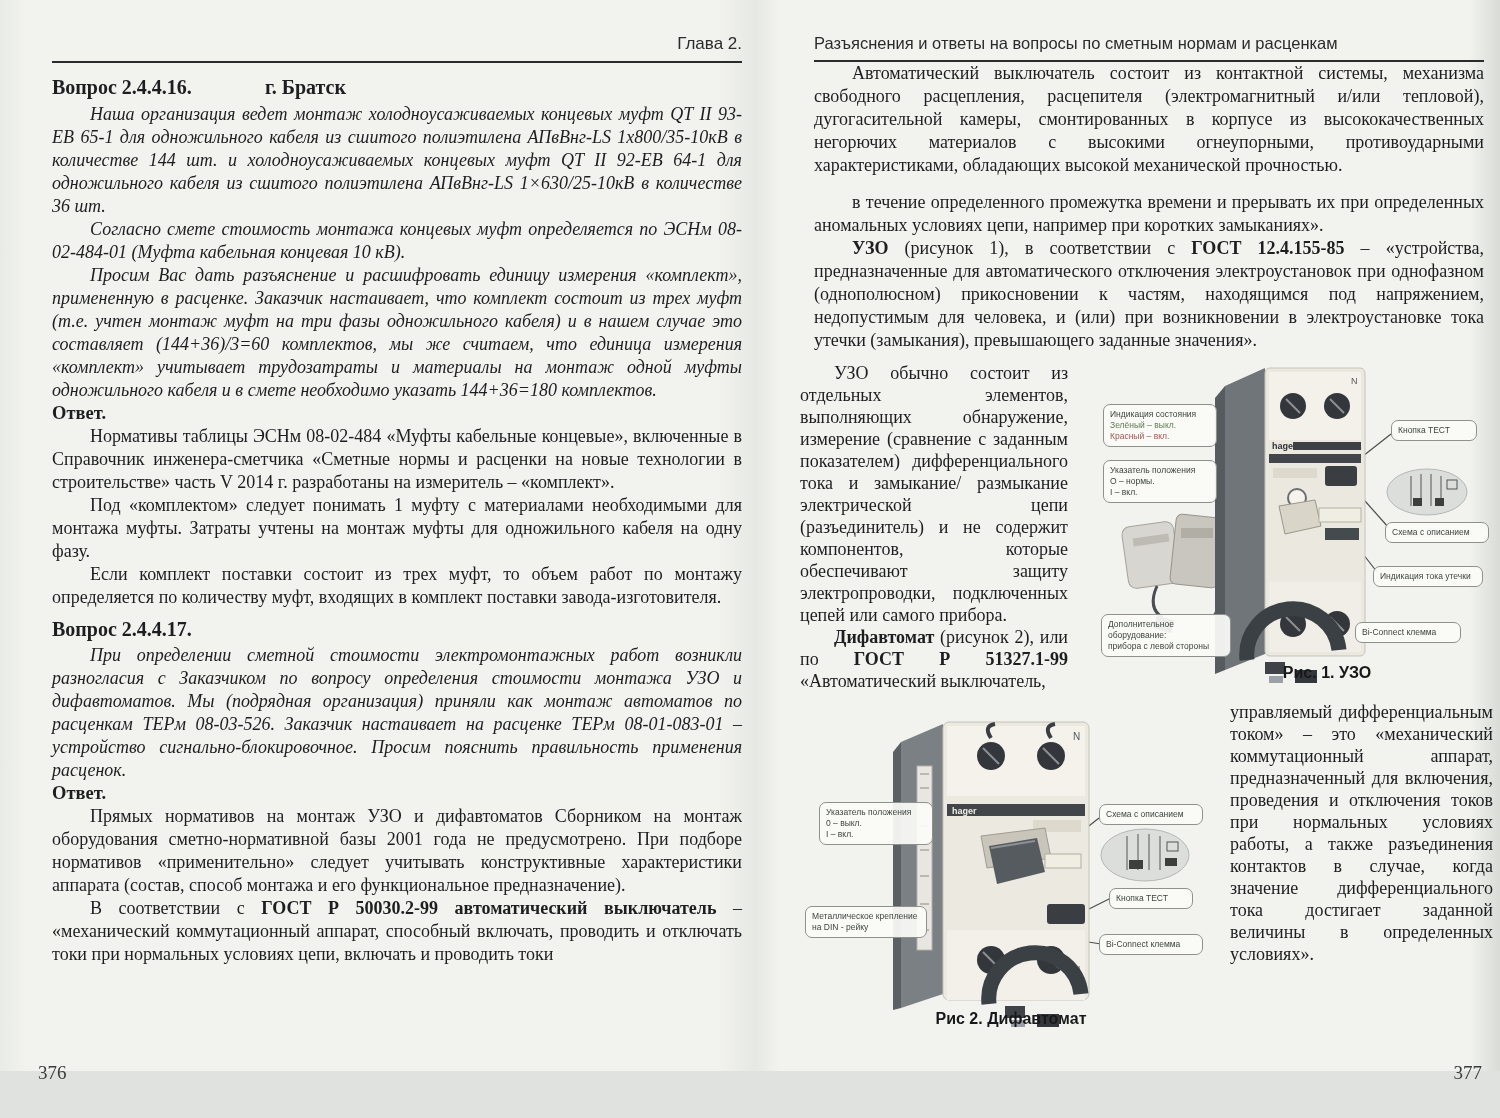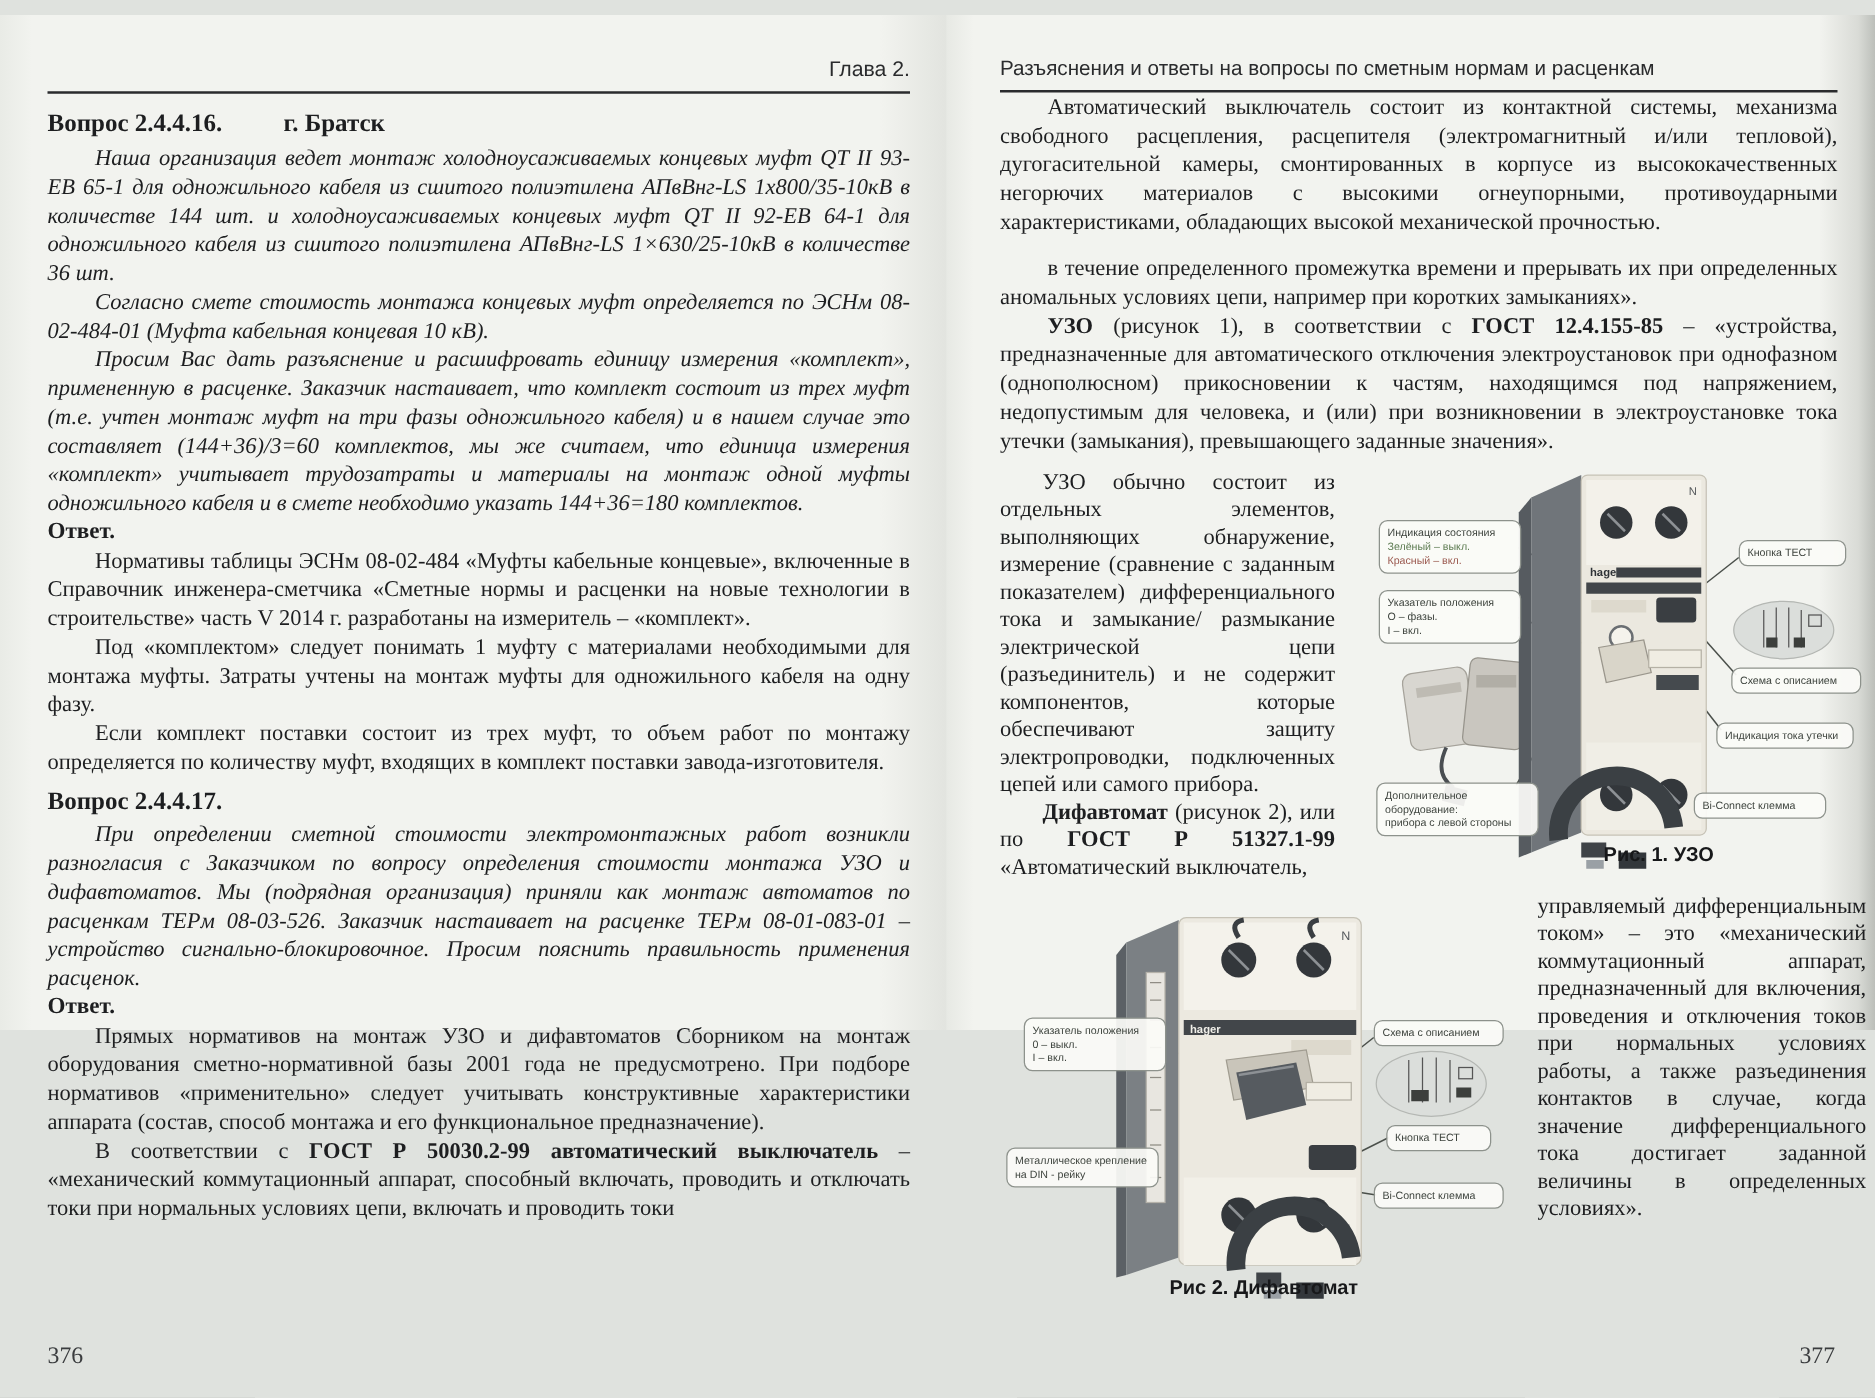--- a/index.html
+++ b/index.html
@@ -1,36 +1,36 @@
 <!DOCTYPE html>
 <html lang="ru"><head>
 <meta charset="utf-8">
 <style>
   html,body{margin:0;padding:0;background:#cfd2cd;}
   .scan{position:relative;width:1500px;height:1118px;overflow:hidden;
         background:#dfe2de;font-family:"Liberation Serif","DejaVu Serif",serif;color:#1d1e20;}
-  .page{position:absolute;top:12px;height:812px;}
+  .page{position:absolute;top:0;height:1071px;padding-left:14px;}
   .page-left{left:0;width:757px;
     background:linear-gradient(to right,#e9ebe6 0,#f2f3ef 26px,#f2f3ef 93%,#e2e4df 100%);}
   .page-right{left:757px;width:743px;
     background:linear-gradient(to right,#e7e9e4 0,#f2f3ef 22px,#f2f3ef 94%,#d9dbd6 98.2%,#bcbfba 100%);}
   .inner-l{padding:34px 29px 0 38px;}
   .inner-r{padding:34px 30px 0 43px;}
   .running-head{font-family:"Liberation Sans",sans-serif;font-size:17px;
     border-bottom:2px solid #2a2b2d;padding-bottom:7px;color:#2a2b2d;}
   .rh-left{text-align:right;}
   .rh-right{text-align:left;font-size:16.5px;}
   .p{margin:0;font-size:18px;line-height:23px;text-align:justify;text-indent:38px;}
   .it{font-style:italic;}
   .nf{text-indent:0;}
   .b{font-weight:bold;}
   .ans{font-weight:bold;font-size:18.5px;line-height:23px;margin:0;}
   .q-head{font-size:20px;line-height:24px;font-weight:bold;margin:12px 0 4px;}
   .q-head2{font-size:20px;line-height:24px;font-weight:bold;margin:8px 0 3px;}
-  .q-city{margin-left:44px;}
+  .q-city{margin-left:68px;}
   .page-num{position:absolute;top:1062px;font-family:Liberation Serif, serif;
     font-size:19px;color:#3a3c3e;}
   .pn-left{left:38px;}
   .pn-right{right:32px;}
   .colp{margin:0;font-size:18px;line-height:22px;text-align:justify;text-indent:34px;
     hyphens:auto;-webkit-hyphens:auto;}
   .abs{position:absolute;}
   .col1{left:43px;top:362px;width:268px;}
   .col2{left:473px;top:701px;width:263px;}
   .fig{position:absolute;}
@@ -167,21 +167,21 @@
         </g>
       </svg>
 
       <div class="callout" style="left:6px;top:48px;width:114px;">
         <span>Индикация состояния</span>
         <span class="green">Зелёный – выкл.</span>
         <span class="red">Красный – вкл.</span>
       </div>
       <div class="callout" style="left:6px;top:104px;width:114px;">
         <span>Указатель положения</span>
-        <span>О – фазы.</span>
+        <span>О – нормы.</span>
         <span>I – вкл.</span>
       </div>
       <div class="callout" style="left:4px;top:258px;width:130px;">
         <span>Дополнительное оборудование:</span>
         <span>прибора с левой стороны</span>
       </div>
       <div class="callout" style="left:294px;top:64px;width:86px;">
         <span>Кнопка ТЕСТ</span>
       </div>
       <div class="callout" style="left:288px;top:166px;width:104px;">

